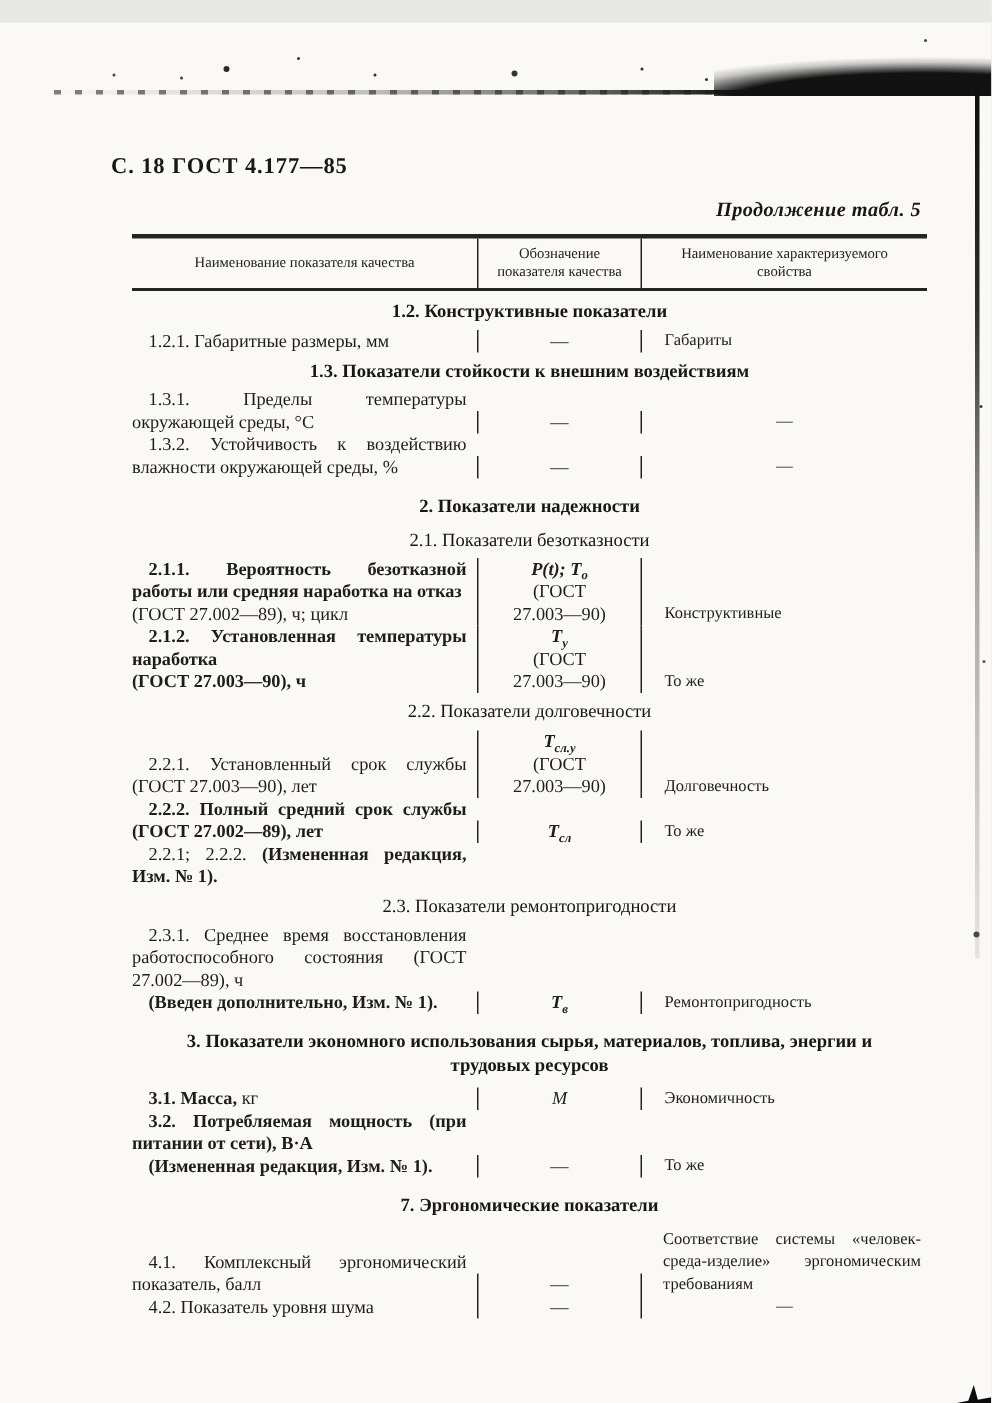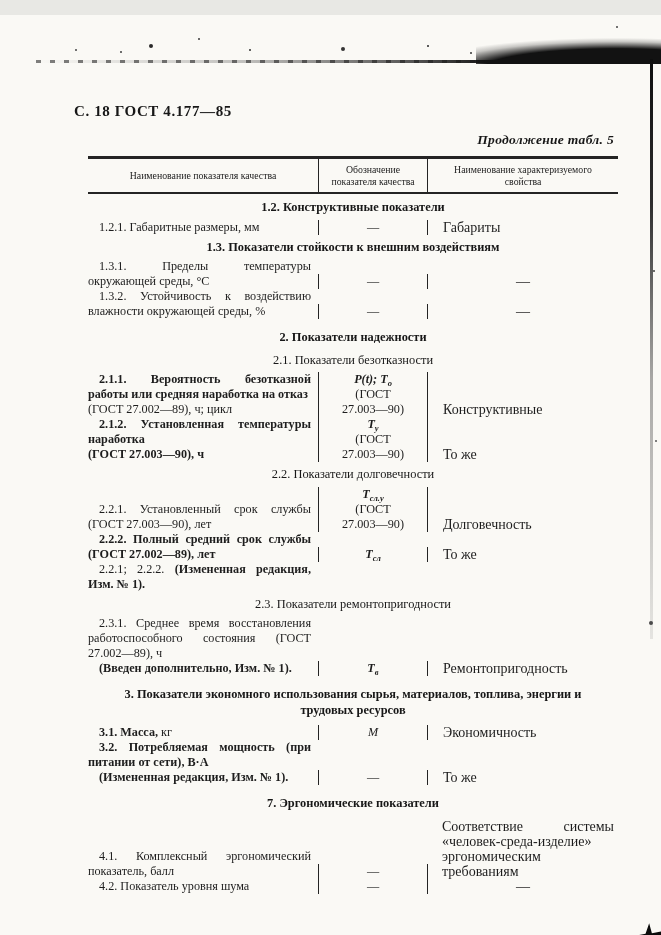--- a/index.html
+++ b/index.html
@@ -70,21 +70,21 @@
     font-size:12.2px;line-height:15px;text-align:justify;
   }
   .c1 p{margin:0;}
   .c1 p.ind{text-indent:11px;}
   .c2{
     width:110px;box-sizing:border-box;text-align:center;
     border-left:1.6px solid #242424;border-right:1.6px solid #242424;
     font-size:12.2px;line-height:15px;padding:0 2px;
   }
   .c3{
-    width:190px;box-sizing:border-box;font-size:14px;line-height:15px;
+    width:190px;box-sizing:border-box;font-size:11px;line-height:15px;
     padding-left:15px;padding-right:6px;text-align:left;
   }
   .c3.center{text-align:center;padding-left:2px;padding-right:2px;}
   .c3.justify{text-align:justify;padding-left:14px;padding-right:4px;}
   .b{font-weight:bold;}
   .i{font-style:italic;}
   sub{font-size:8.5px;line-height:0;vertical-align:-3px;}
   .sym{display:block;}
 </style>
 </head>

